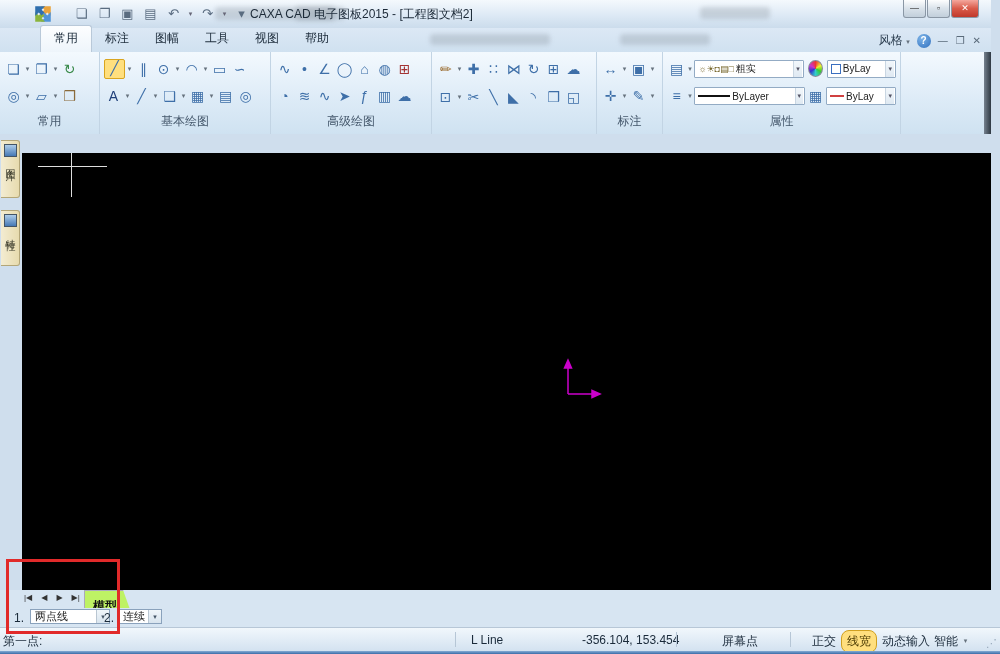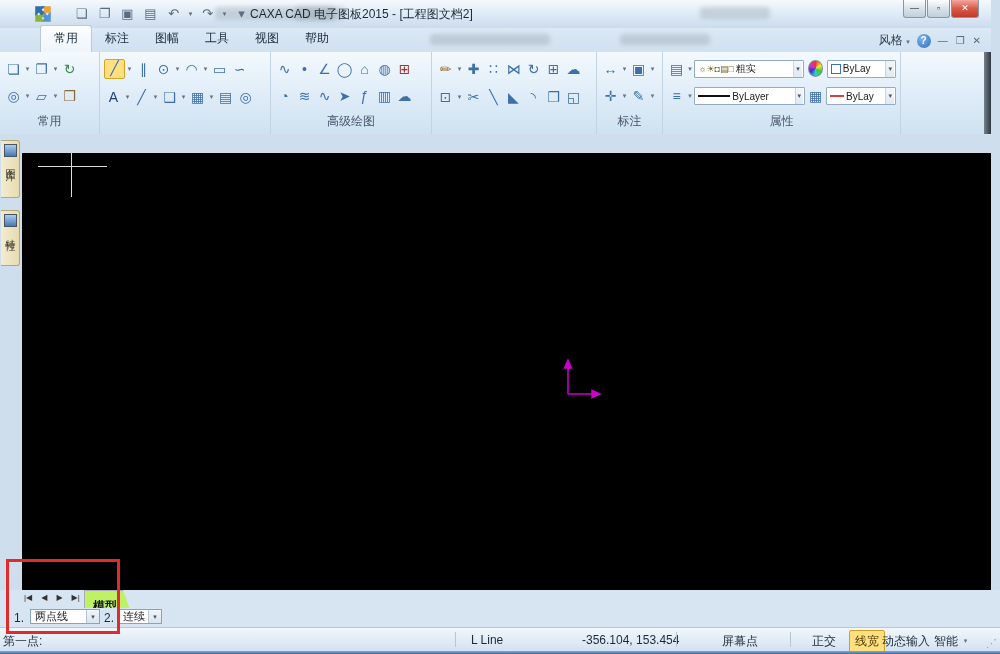--- a/index.html
+++ b/index.html
@@ -75,22 +75,22 @@
   .optlabel{top:3px;color:#1a2a3a;}
   .ocombo{top:1px;height:15px;background:#fff;border:1px solid #8aa2bc;display:flex;align-items:center;
     font-size:11px;color:#222;padding-left:4px;box-sizing:border-box;}
   .obtn{margin-left:auto;width:12px;height:100%;border-left:1px solid #b9c6d2;
     background:linear-gradient(#f0f6fa,#d8e4ee);font-size:7px;color:#456;display:flex;align-items:center;justify-content:center;}
   
   .statusbar{left:0;top:627px;width:1000px;height:24px;border-top:1px solid #b7c7d7;
     background:linear-gradient(#f1f7fc,#d2e1f0);color:#1a2a3a;}
   .sitem{top:5px;}
   .ssep{top:4px;width:1px;height:15px;background:#b6c6d6;}
-  .lwbox{top:2px;background:var(--highlight-yellow);border:1px solid #d0a020;border-radius:2px;
-    padding:2px 5px;color:#4a3a00;margin-left:8px;}
+  .lwbox{top:2px;background:var(--highlight-yellow);border:1px solid #d0a020;border-radius:8px;
+    padding:2px 5px;color:#4a3a00;}
   .grip{right:3px;bottom:2px;color:#9ab;font-size:11px;}
   .bottomedge{left:0;top:651px;width:1000px;height:3px;background:linear-gradient(#85abd4,#3a6ca8);}
   .rightframe{left:991px;top:0;width:9px;height:654px;background:#cfdeed;}
   .darkedge{left:984px;top:52px;width:7px;height:101px;background:linear-gradient(90deg,#75818e,#2e3842);}
   .redrect{left:6px;top:559px;width:108px;height:69px;border:3px solid var(--annotation-red);z-index:60;}
 </style>
 </head>
 <body>
 
 <div class="abs titlebar">
@@ -177,20 +177,21 @@
         <span class="dd">▾</span>
         <span class="ric">╱</span>
         <span class="dd">▾</span>
         <span class="ric">❑</span>
         <span class="dd">▾</span>
         <span class="ric">▦</span>
         <span class="dd">▾</span>
         <span class="ric">▤</span>
         <span class="ric">◎</span>
       </div>
+    <div class="rlabel">基本绘图</div>
   </div>
   <div class="rgroup" style="width:161px">
     <div class="rrow">
         <span class="ric">∿</span>
         <span class="ric">•</span>
         <span class="ric">∠</span>
         <span class="ric">◯</span>
         <span class="ric">⌂</span>
         <span class="ric">◍</span>
         <span class="ric" style="color: rgb(163, 51, 51);">⊞</span>
@@ -310,21 +311,21 @@
     <span>|◀</span>
     <span>◀</span>
     <span>▶</span>
     <span>▶|</span>
   </div>
   <div class="abs modeltab">模型</div>
 </div>
 
 <div class="abs optrow">
   <span class="abs optlabel" style="left:14px;">1.</span>
-  <span class="abs ocombo" style="left:30px;width:70px;">
+  <span class="abs ocombo" style="left:30px;width:80px;">
     <span>两点线</span>
     <span class="obtn">▾</span>
   </span>
   <span class="abs optlabel" style="left:104px;">2.</span>
   <span class="abs ocombo" style="left:118px;width:44px;">
     <span>连续</span>
     <span class="obtn">▾</span>
   </span>
 </div>
 

